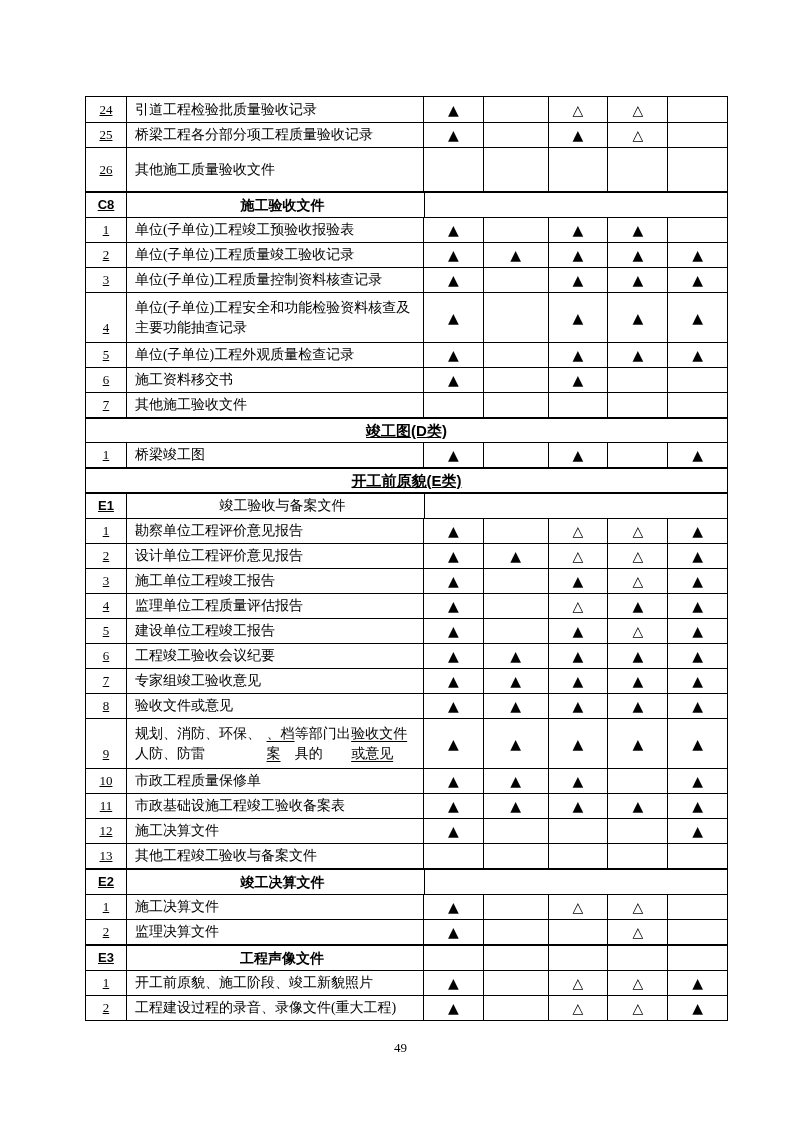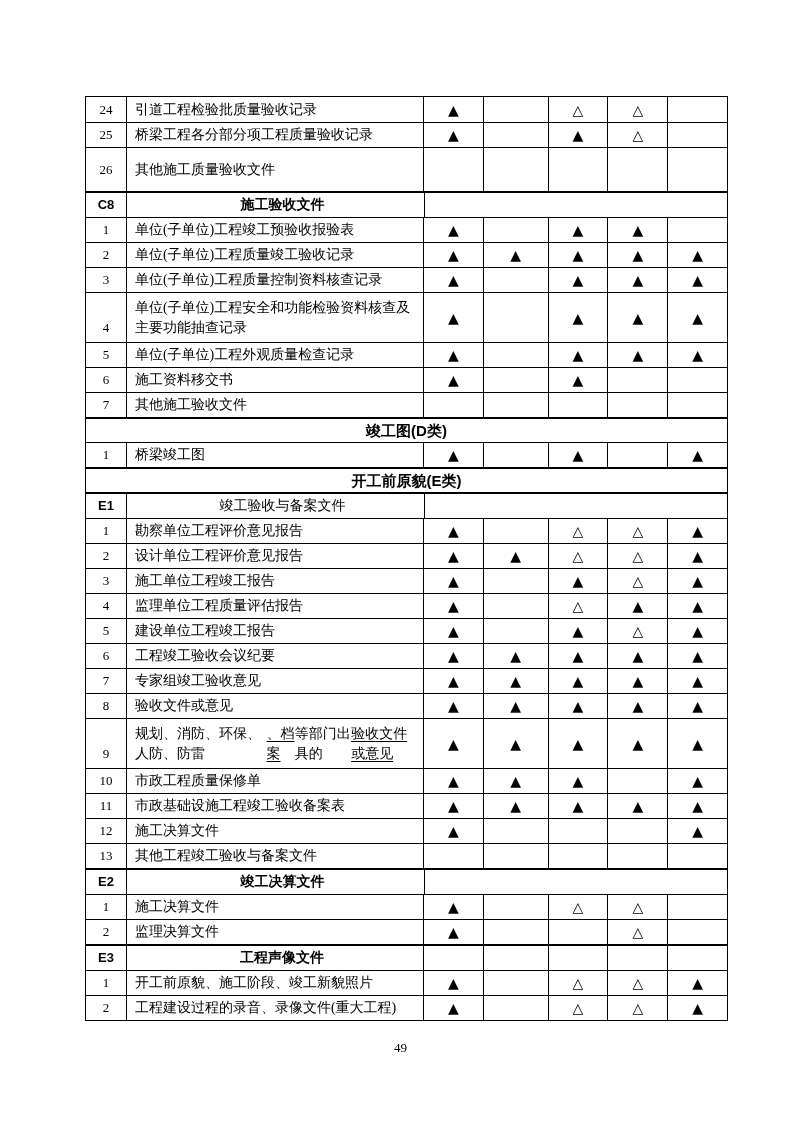--- a/index.html
+++ b/index.html
@@ -31,25 +31,25 @@
   .row.h3{min-height:50px;}
   .cell{
     box-sizing:border-box;
     border-left:1px solid #000;
     display:flex;
     align-items:center;
     font-size:14px;
     line-height:20px;
     overflow:hidden;
   }
-  .cell:first-child{border-left:none;}
+  .cell:first-child{border-left:none;text-decoration:underline;}
   .c-num{width:40px;justify-content:center;font-size:13px;}
   .c-num.nb{align-items:flex-end;padding-bottom:4px;}
   .c-desc{width:298px;padding:2px 6px 2px 8px;text-align:left;}
-  .c-desc.center{justify-content:center;text-align:center;padding-left:20px;font-family:Liberation Mono, monospace;}
+  .c-desc.center{justify-content:center;text-align:center;padding-left:20px;}
   .bold{font-weight:bold;font-family:"Liberation Sans","DejaVu Sans",sans-serif;}
   .c-s{width:60px;justify-content:center;font-family:"DejaVu Sans",sans-serif;font-size:14px;}
   .c-s2{width:65px;}
   .c-merged{flex:1;}
   .c-full{flex:1;justify-content:center;font-weight:bold;font-family:"Liberation Sans","DejaVu Sans",sans-serif;font-size:15px;}
   .u{text-decoration:underline;text-underline-offset:3px;}
   .page-number{
     position:absolute;
     left:8px;right:0;
     top:1040px;

